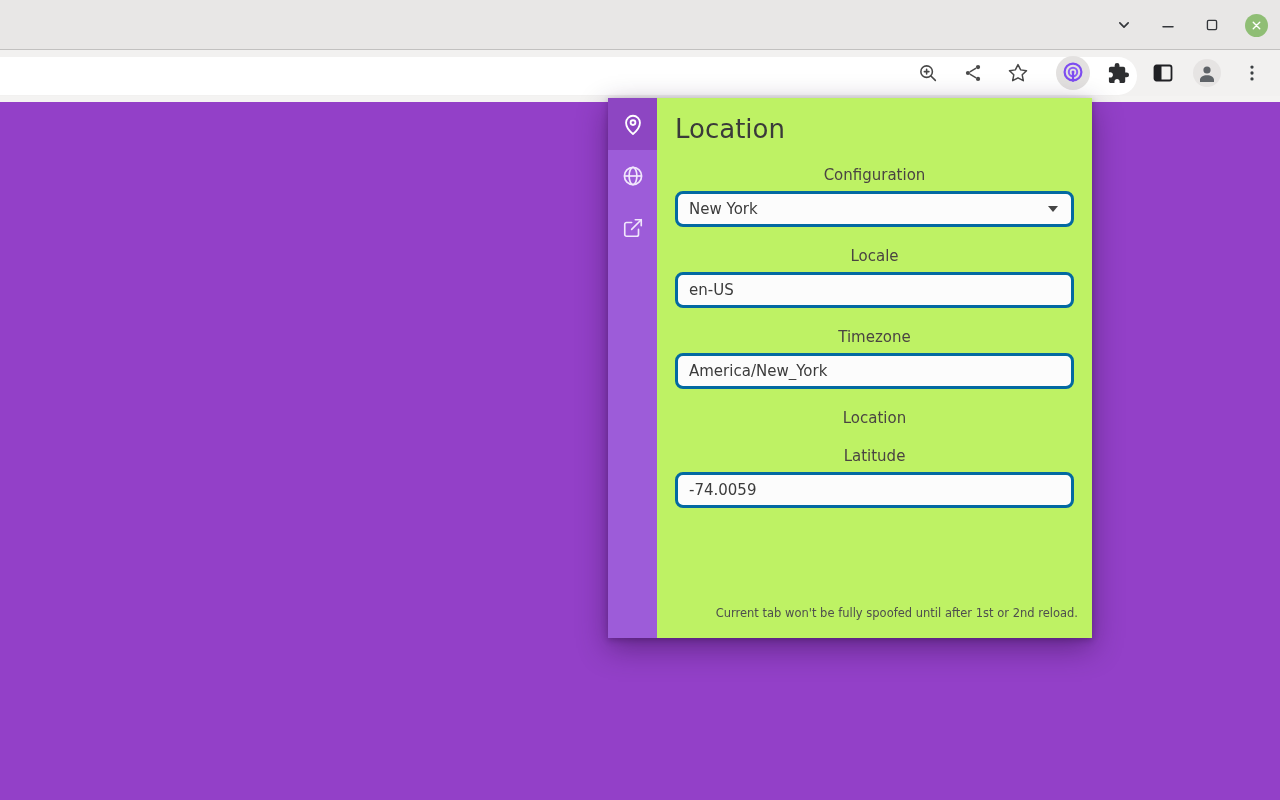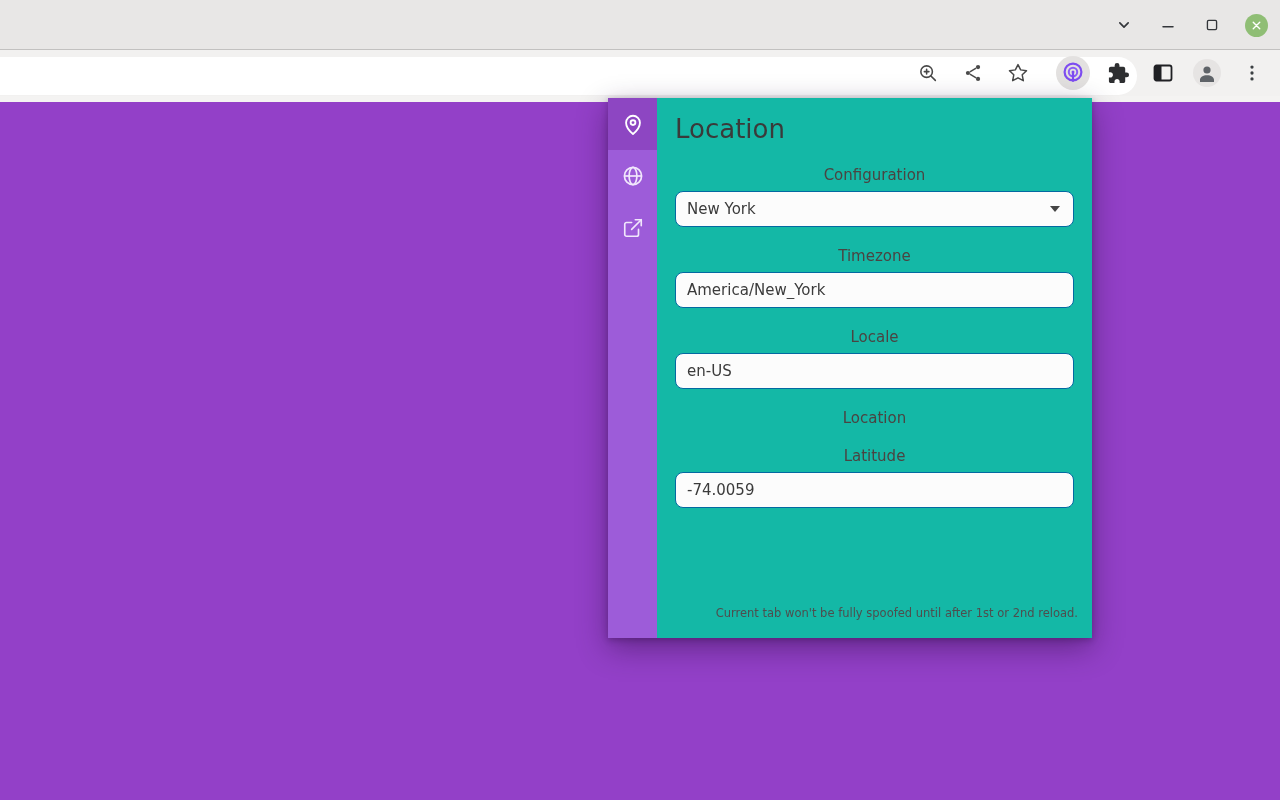--- a/index.html
+++ b/index.html
@@ -44,38 +44,38 @@
   .below-strip{
     position:absolute;left:0;top:96px;width:1280px;height:6px;background:#f4f3f2;
   }
   
   .page{
     position:absolute;left:0;top:102px;width:1280px;height:698px;background:#9340c8;
   }
   
   .popup{
     position:absolute;left:608px;top:98px;width:484px;height:540px;
-    background:#14b8a6;display:flex;z-index:10;
+    background:#bef264;display:flex;z-index:10;
     box-shadow:0 10px 28px rgba(40,10,60,.45),0 2px 6px rgba(40,10,60,.3);
   }
   .popup-sidebar{width:49px;flex-shrink:0;background:#9d5cd9;}
   .side-item{
     height:52px;display:flex;align-items:center;justify-content:center;cursor:pointer;
   }
   .side-item.active{background:#8d46c2;}
   .popup-content{flex:1;padding:12px 18px 0 18px;position:relative;box-sizing:border-box;}
   .popup-title{
     margin:2px 0 20px 0;font-size:26px;font-weight:400;color:#3a3a3a;line-height:34px;
   }
   .field{margin-bottom:20px;}
   .field-label{
     display:block;font-size:15px;color:#4a4442;margin-bottom:7px;line-height:18px;text-align:center;
   }
   .text-input,.selectbox{
-    width:100%;height:36px;box-sizing:border-box;border:1px solid #0369a1;border-radius:8px;
+    width:100%;height:36px;box-sizing:border-box;border:3px solid #0369a1;border-radius:8px;
     background:#fcfcfc;font-family:"DejaVu Sans","Liberation Sans",sans-serif;
     font-size:15px;color:#3b3b3b;padding:0 11px;outline:none;
   }
   .selectbox{
     display:flex;align-items:center;justify-content:space-between;cursor:default;
   }
   .caret{
     width:0;height:0;border-left:5.5px solid transparent;border-right:5.5px solid transparent;
     border-top:6px solid #454545;margin-right:2px;
   }
@@ -213,30 +213,30 @@
 
     <div class="field">
       <label class="field-label">Configuration</label>
       <div class="selectbox">
         <span>New York</span>
         <span class="caret"></span>
       </div>
     </div>
 
     <div class="field">
+      <label class="field-label">Locale</label>
+      <input class="text-input" type="text" value="en-US" style="">
+    </div>
+
+    <div class="field">
       <label class="field-label">Timezone</label>
       <input class="text-input" type="text" value="America/New_York" style="">
     </div>
 
     <div class="field">
-      <label class="field-label">Locale</label>
-      <input class="text-input" type="text" value="en-US" style="">
-    </div>
-
-    <div class="field">
       <label class="field-label">Location</label>
     </div>
 
     <div class="field">
       <label class="field-label">Latitude</label>
       <input class="text-input" type="text" value="-74.0059" style="">
     </div>
 
     <div class="footer-note">Current tab won't be fully spoofed until after 1st or 2nd reload.</div>
   </div>

